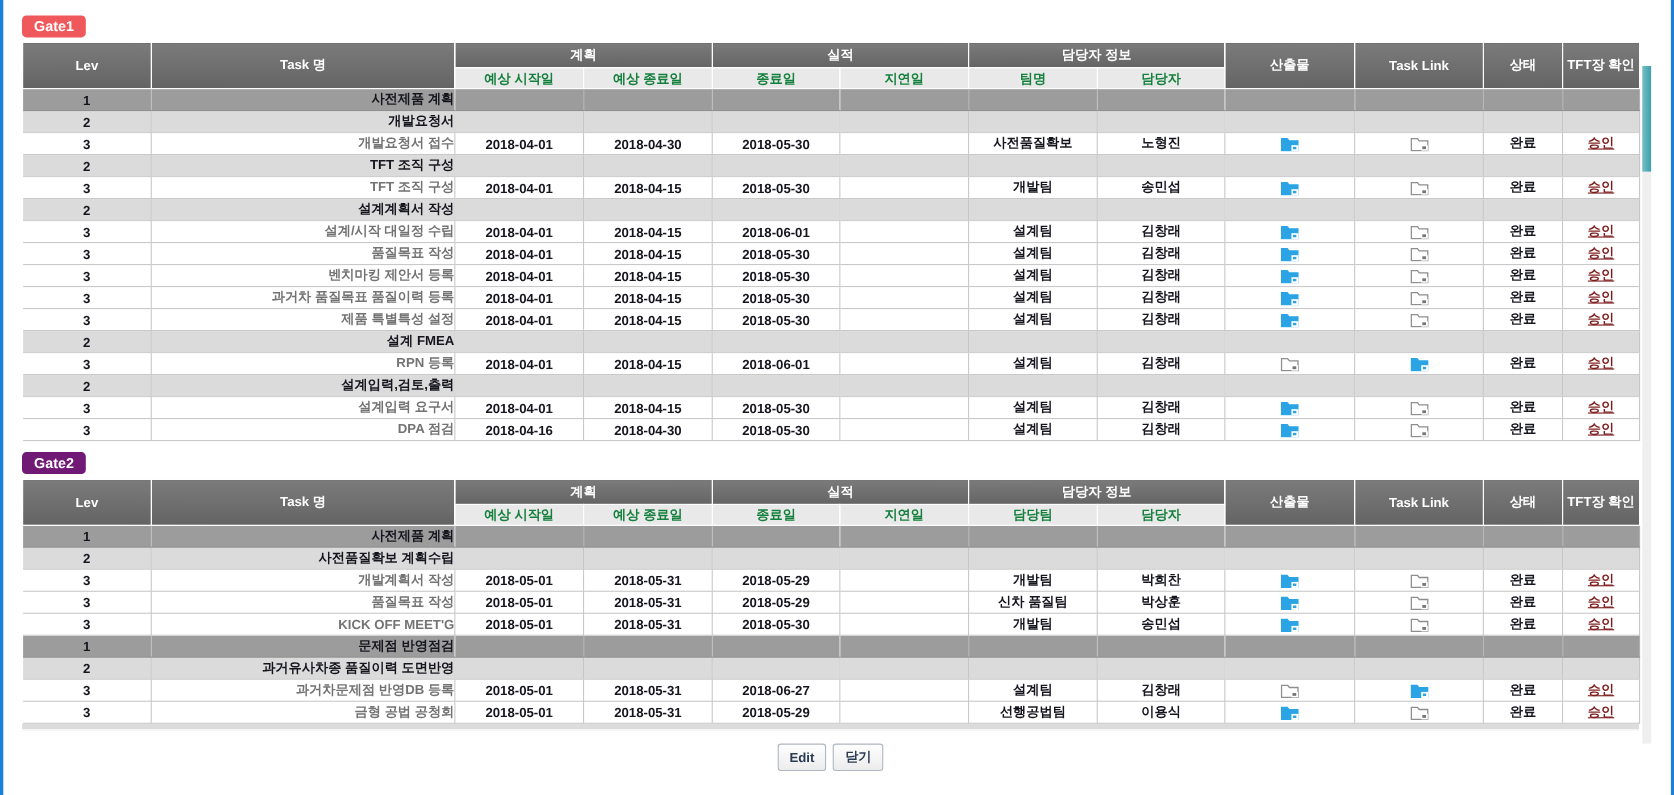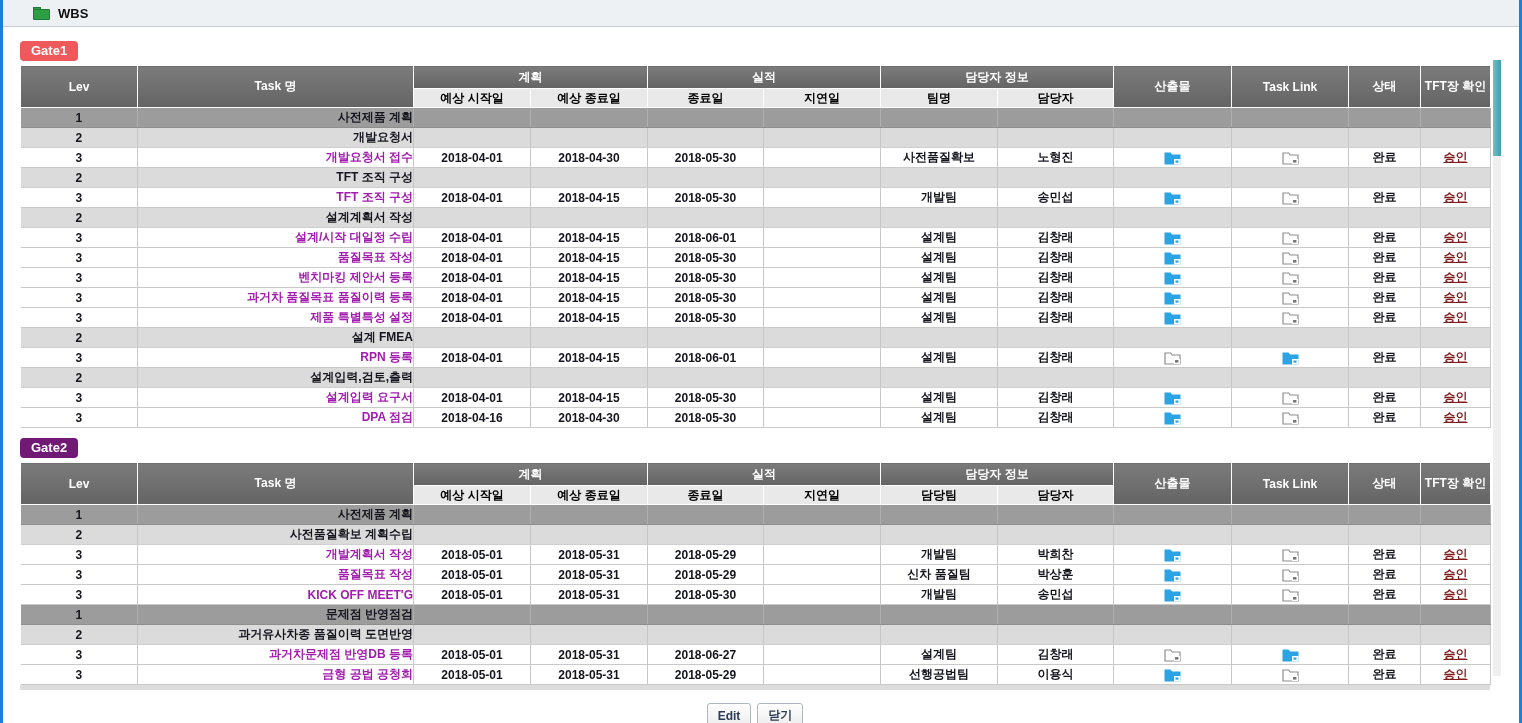--- a/index.html
+++ b/index.html
@@ -17,56 +17,49 @@
   .titlebar .title { font-size:13px; font-weight:bold; color:#111; }
 
   .content { padding:14px 17px 0 17px; }
   .badge { display:inline-block; color:#fff; font-size:13px; font-weight:bold;
            padding:2px 11px 3px 11px; border-radius:4px; margin-bottom:4px; }
 
   table.wbs { border-collapse:collapse; table-layout:fixed; width:1470px; }
   table.wbs th, table.wbs td { overflow:hidden; white-space:nowrap; }
   tr.h1 th { background:linear-gradient(#7B7B7B,#646464); color:#fff; font-size:12px;
              font-weight:bold; height:23px; border:1px solid #FDFDFD; }
-  tr.h2 th { background:#E9E9E9; color:#000000; font-size:12px; font-weight:bold;
+  tr.h2 th { background:#E9E9E9; color:#15803d; font-size:12px; font-weight:bold;
              height:19px; border:1px solid #FDFDFD; }
   tbody td { height:20px; font-size:12px; font-weight:600; color:#15151e;
              text-align:center; border-right:1px solid #C9C9C9; border-bottom:1px solid #C9C9C9; }
   tbody td.task { text-align:right; }
   tr.lev1 td { background:#9C9C9C; border-right-color:#AFAFAF; border-bottom-color:#8F8F8F; }
   tr.lev2 td { background:#DBDBDB; border-right-color:#C6C6C6; border-bottom-color:#CFCFCF; }
   tr.lev3 td { background:#FFFFFF; }
   td.task .ind1 { padding-left:20px; } td.task .ind2 { padding-left:38px; } td.task .ind3 { padding-left:56px; }
-  a.task-link { color:#a21caf; text-decoration:none; cursor:pointer; }
+  a.task-link { color:#737373; text-decoration:none; cursor:pointer; }
   a.approve   { color:#7f1d1d; text-decoration:underline; cursor:pointer; }
   .icon-cell svg { vertical-align:middle; cursor:pointer; }
 
   .gate-section { margin-bottom:10px; }
   .partial-row { width:1470px; height:6px; background:#DCDCDC; border-bottom:1px solid #fff; }
 
   .footer { width:1470px; display:flex; justify-content:center; gap:6px; margin-top:12px; }
   .btn { background:linear-gradient(#FEFEFE,#ECECEC); border:1px solid #AEB6BF; border-radius:3px;
          font-size:12px; font-weight:bold; color:#2B3A55; padding:3px 10px; cursor:pointer;
          font-family:"Liberation Sans","DejaVu Sans",sans-serif; }
 
   .vscroll { position:absolute; left:1490px; top:60px; width:8px; height:616px; background:#EFEFEF; }
   .vscroll .thumb { position:absolute; left:0; top:0; width:8px; height:96px;
                     background:linear-gradient(to right,#72C0C4,#3E9EAD); }
 </style>
 </head>
 <body>
 
 <div class="window">
-  <div class="titlebar">
-    <span class="t-icon">
-      <span class="tab"></span>
-        <span class="body"></span>
-    </span>
-    <span class="title">WBS</span>
-  </div>
 
   <div class="content" id="tables-root">
       <div class="gate-section"><span class="badge" style="background: rgb(240, 89, 92);">Gate1</span><table class="wbs">
           <colgroup>
             <col style="width: 117px;">
             <col style="width: 276px;">
             <col style="width: 117px;">
             <col style="width: 117px;">
             <col style="width: 116px;">
             <col style="width: 117px;">

